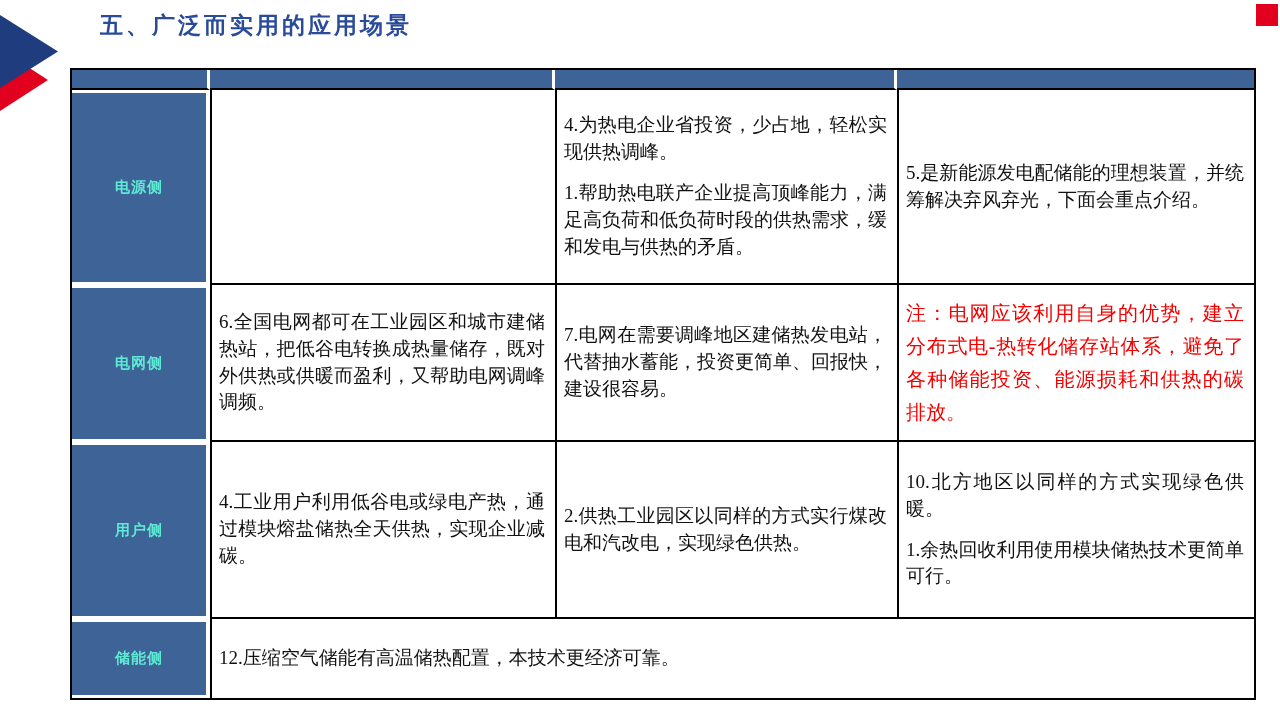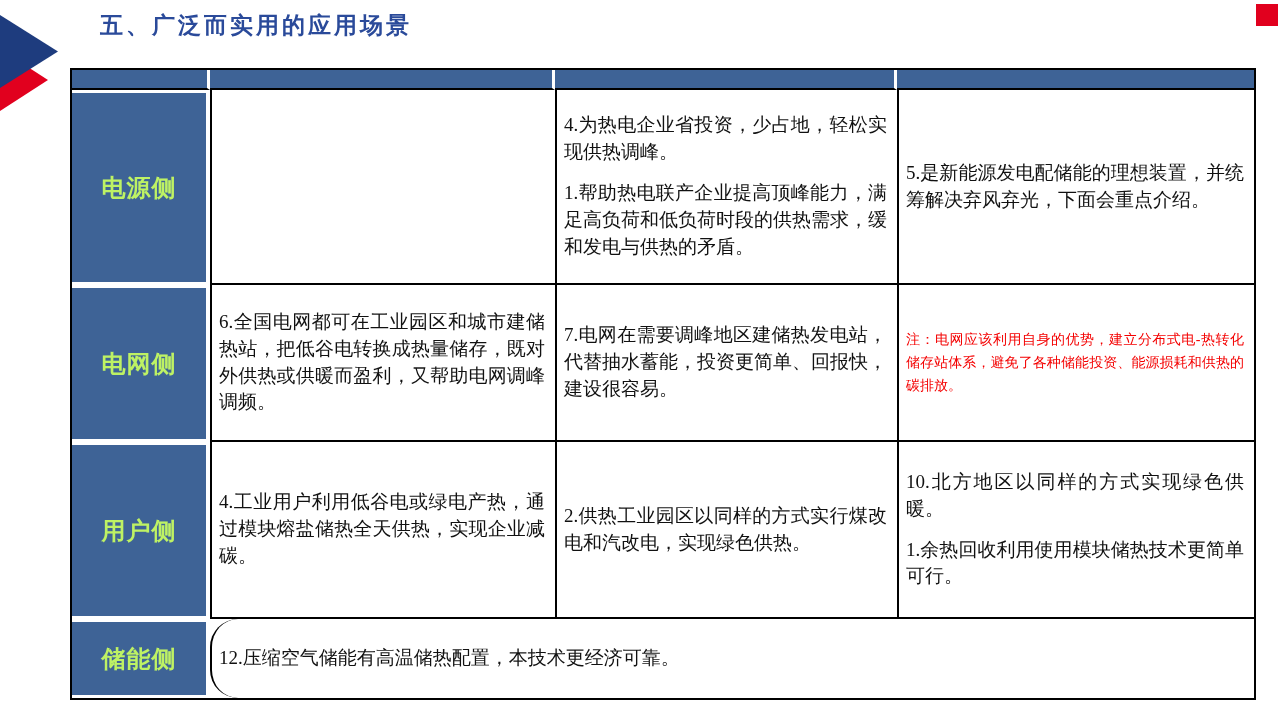--- a/index.html
+++ b/index.html
@@ -31,35 +31,35 @@
     grid-template-rows:20px 195px 157px 177px 1fr;
     background:#fff;
   }
   .hcell{background:#3e6396;box-sizing:border-box;border-bottom:2px solid #000;}
   .hcell.divr{border-right:3px solid #fff;}
   .lblcell{background:#fff;box-sizing:border-box;position:relative;}
   .lblwrap{
     position:absolute;left:0;top:3px;right:4px;bottom:3px;
     background:#3e6396;display:flex;align-items:center;justify-content:center;
   }
-  .lblwrap span{color:#bef264;font-weight:bold;font-size:24px;letter-spacing:1px;}
+  .lblwrap span{color:#5eead4;font-weight:bold;font-size:15px;letter-spacing:1px;}
   .cell{
     background:#fff;box-sizing:border-box;
     border-left:2px solid #000;border-bottom:2px solid #000;
     display:flex;flex-direction:column;justify-content:center;
     padding:4px 10px 4px 7px;gap:14px;
   }
   .cell.norb{border-bottom:none;}
   .cell p{
     margin:0;font-size:19px;line-height:1.42;color:#111;
     text-align:justify;
   }
-  .cell.span3{grid-column:2 / 5;border-radius:28px;}
+  .cell.span3{grid-column:2 / 5;}
   .cell .note{
-    color:#f40000;font-size:14px;line-height:1.65;
+    color:#f40000;font-size:20px;line-height:1.65;
   }
 </style>
 </head>
 <body>
 
 <div class="tri tri-red"></div>
 <div class="tri tri-blue"></div>
 
 <div class="title">五、广泛而实用的应用场景</div>
 

